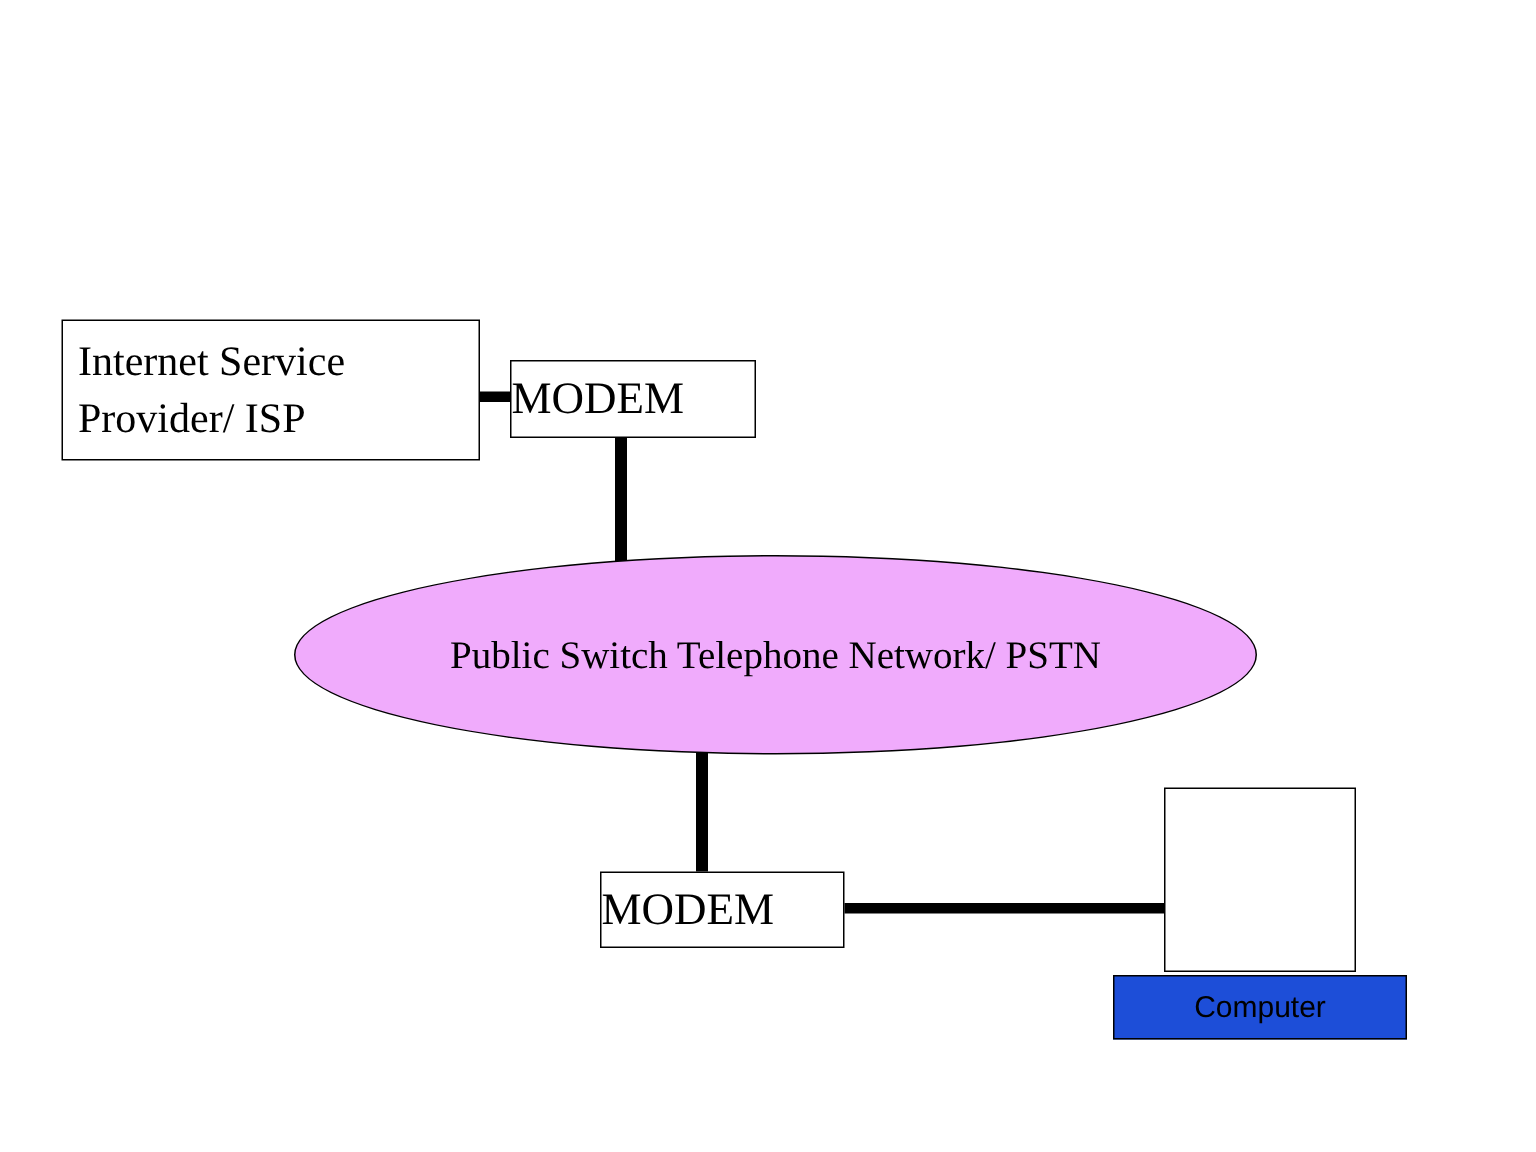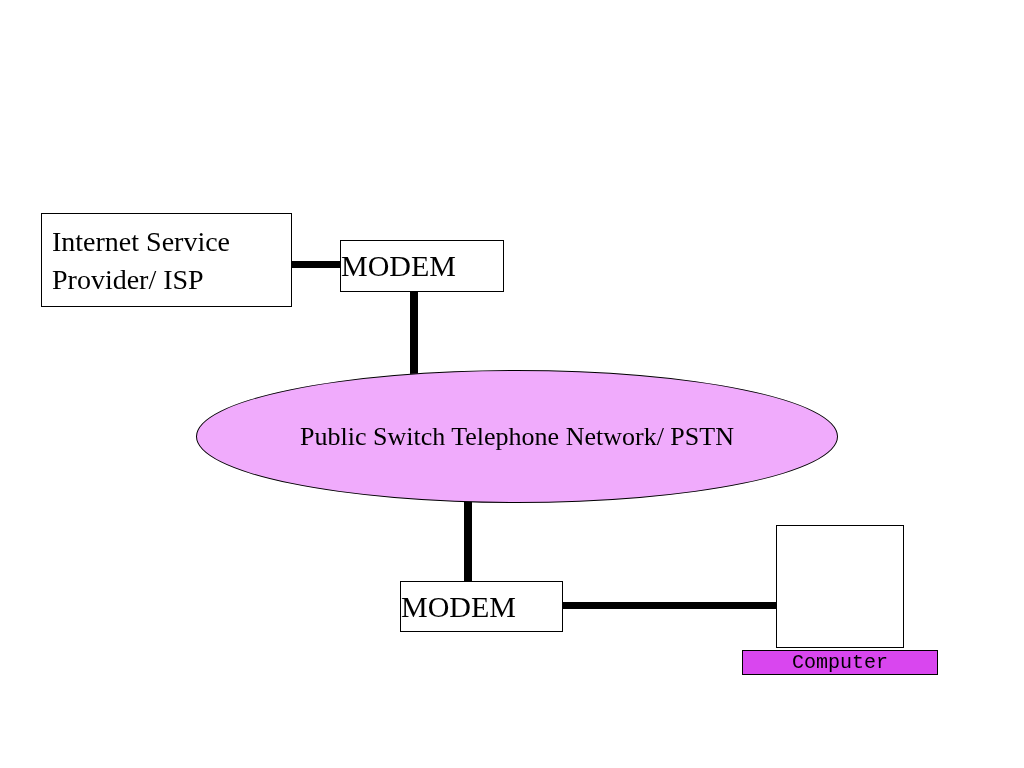--- a/index.html
+++ b/index.html
@@ -45,21 +45,21 @@
     background: #ffffff;
     border: 1.4px solid #000000;
     font-family: "Liberation Serif", "DejaVu Serif", serif;
     color: #000000;
     z-index: 3;
   }
 
   .isp-box {
     left: 41px;
     top: 213px;
-    width: 251px;
+    width: 279px;
     height: 94px;
     font-size: 28px;
     line-height: 38px;
     padding: 9px 0 0 10px;
     text-align: left;
   }
   .isp-box .line {
     display: block;
     white-space: nowrap;
   }
@@ -118,28 +118,28 @@
     box-sizing: border-box;
     background: #ffffff;
     border: 1.4px solid #000000;
     z-index: 3;
   }
   .computer-label-box {
     position: absolute;
     left: 742px;
     top: 650px;
     width: 196px;
-    height: 25px;
+    height: 43px;
     box-sizing: border-box;
-    background: #d946ef;
+    background: #1d4ed8;
     border: 1.4px solid #000000;
     display: flex;
     align-items: center;
     justify-content: center;
-    font-family: Liberation Mono, monospace;
+    font-family: Liberation Sans, sans-serif;
     font-size: 20px;
     line-height: 20px;
     color: #000000;
     white-space: nowrap;
     z-index: 4;
   }
 
   
   .connector {
     position: absolute;

